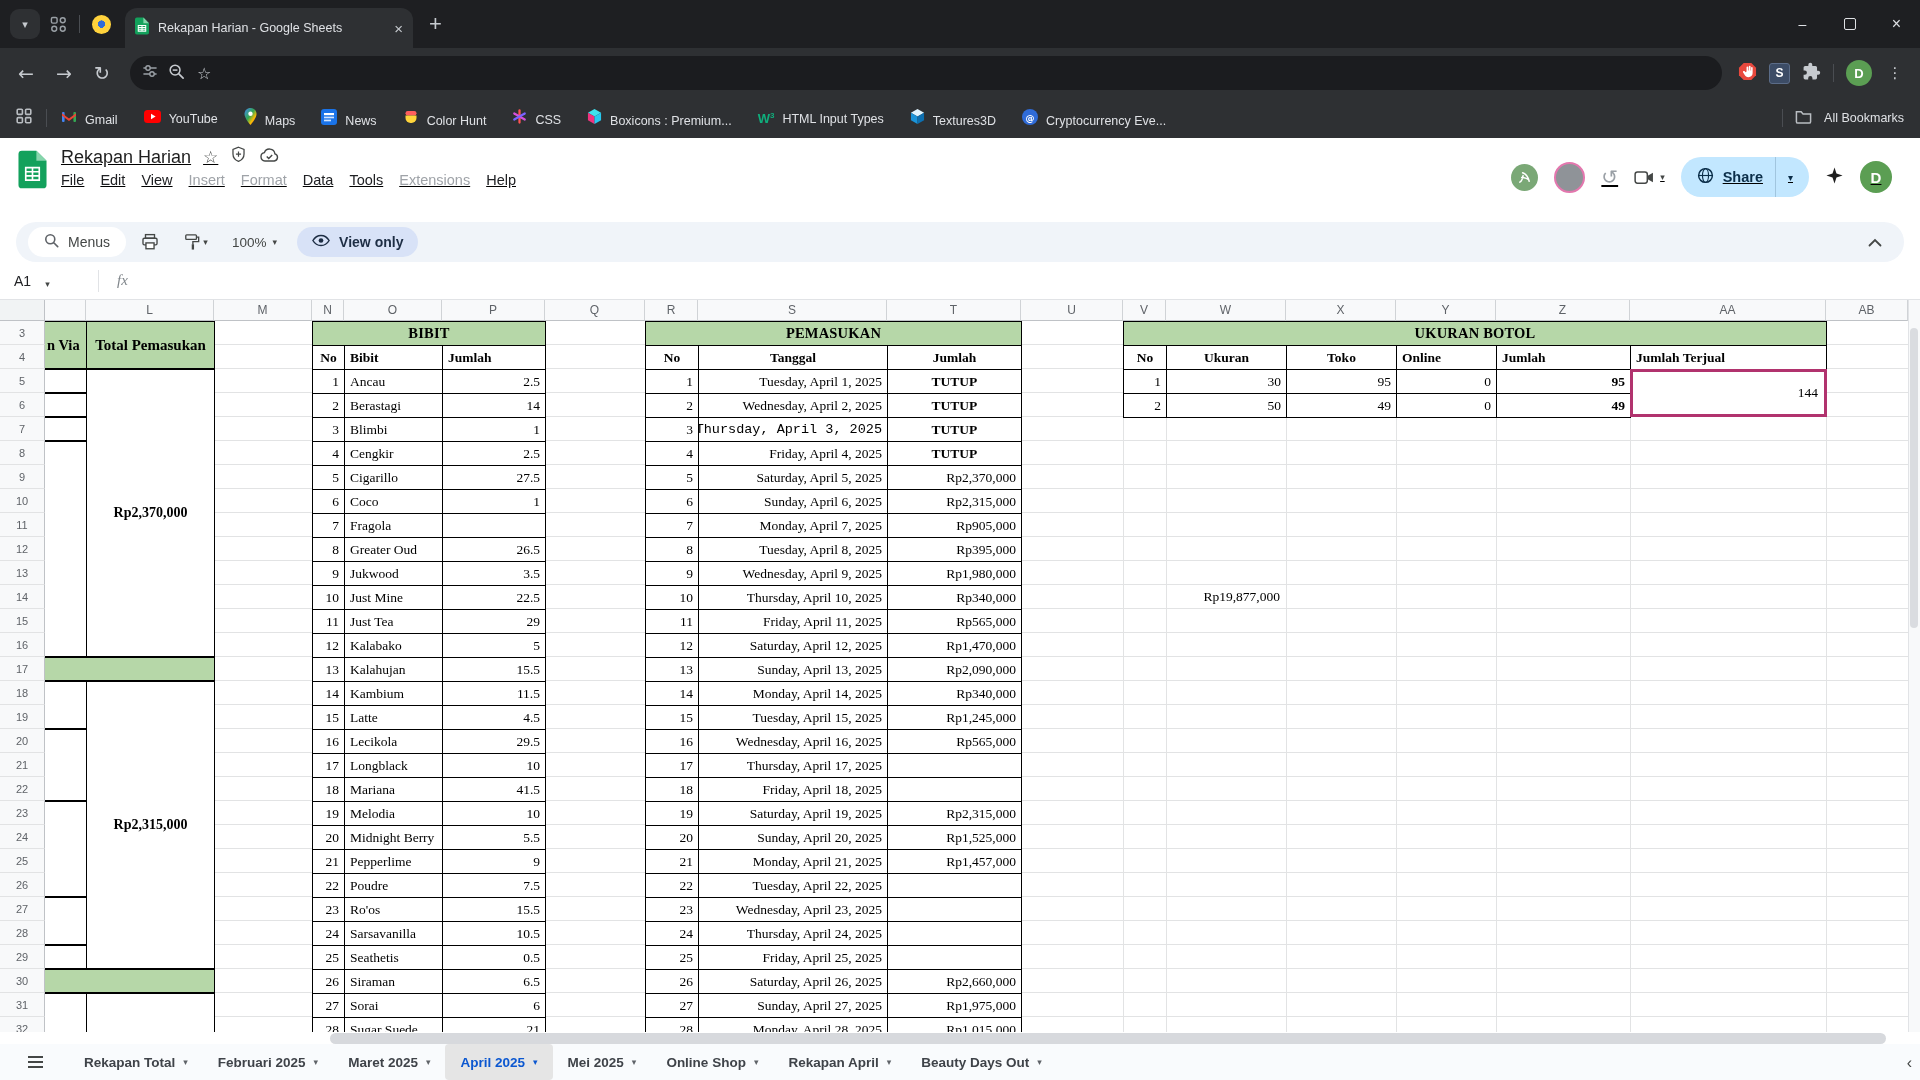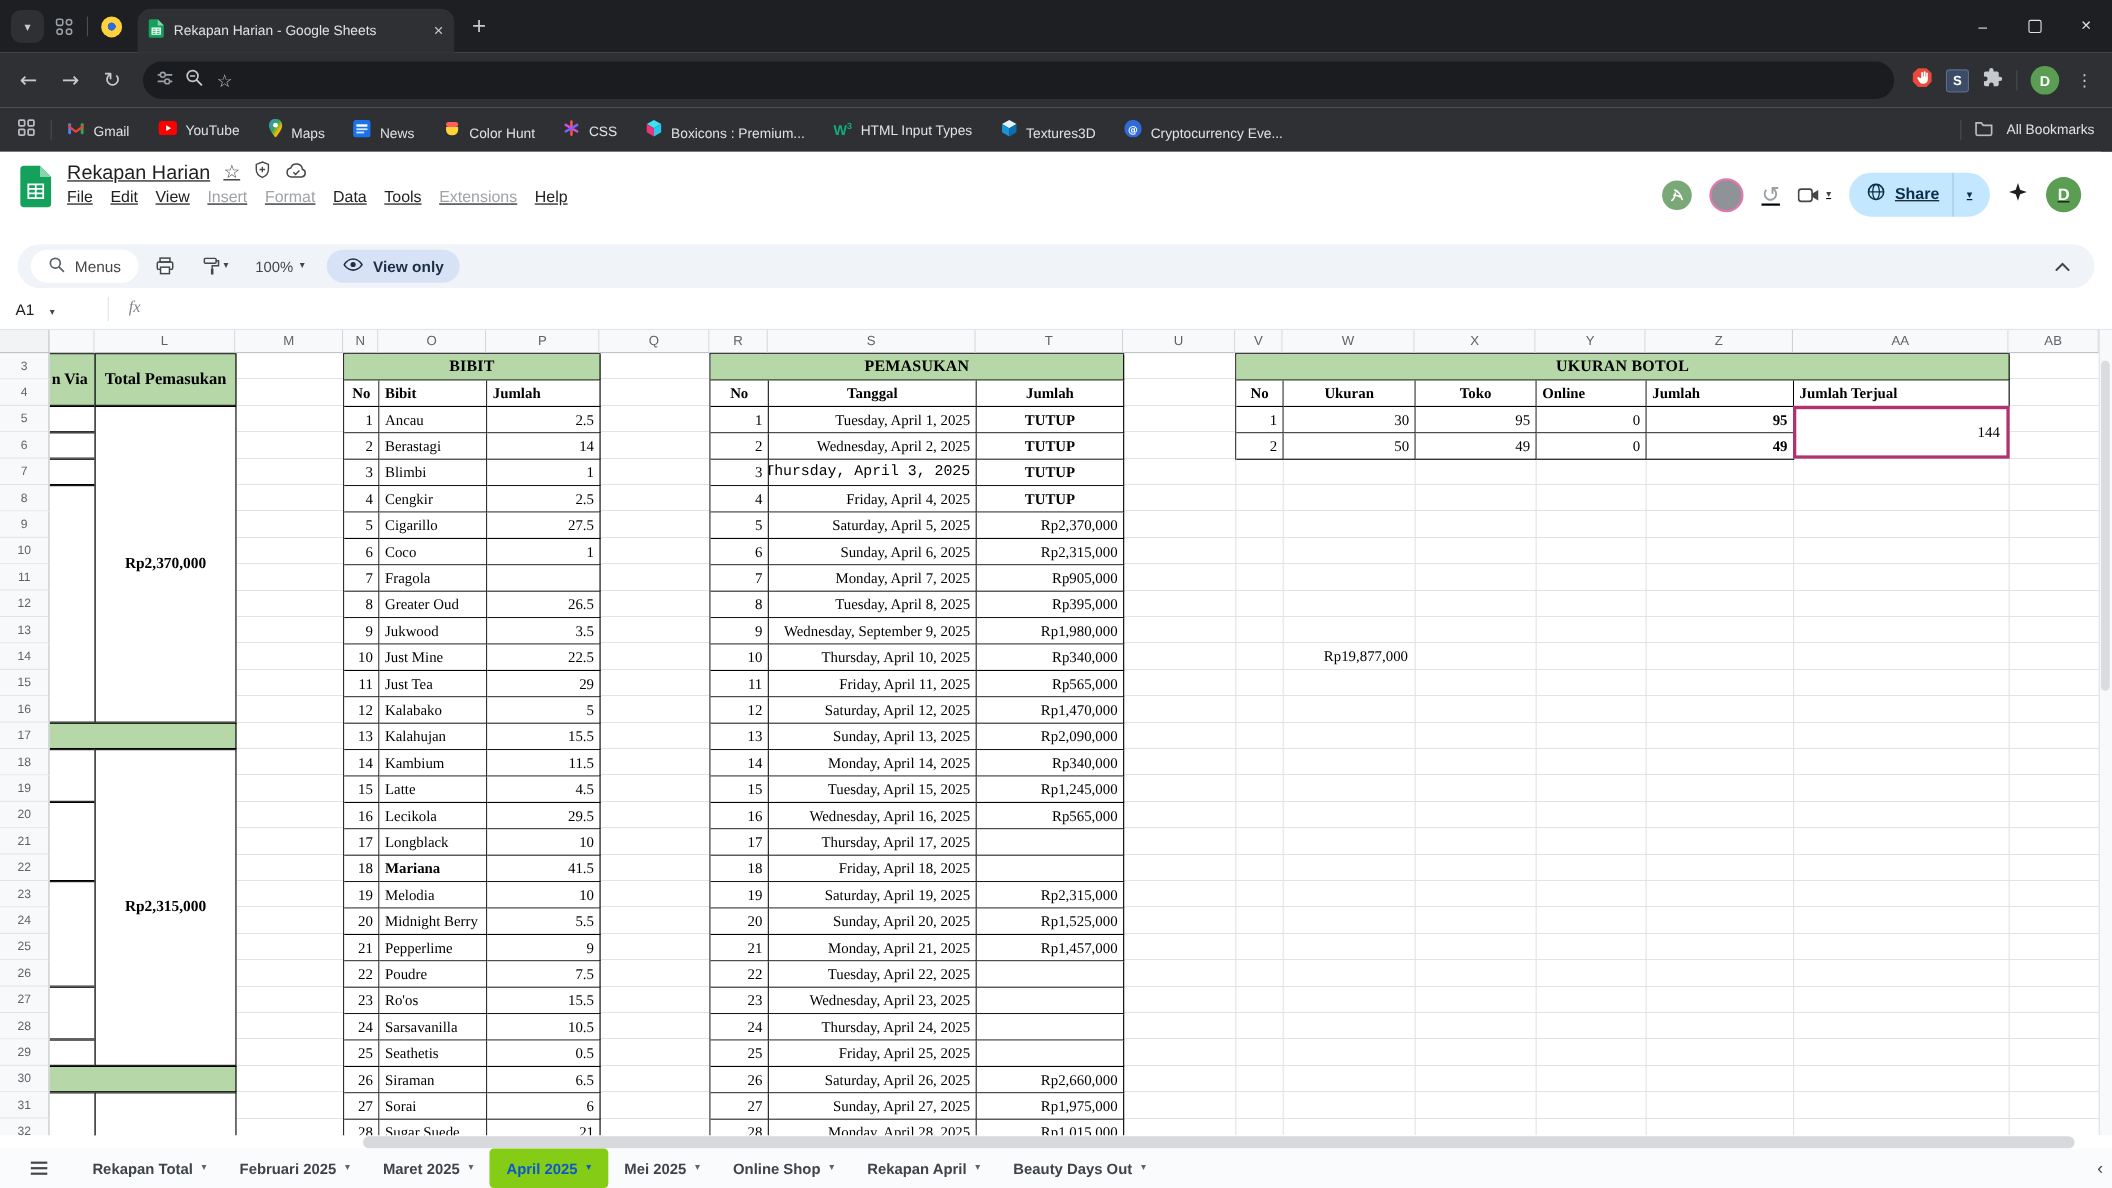--- a/index.html
+++ b/index.html
@@ -118,21 +118,21 @@
   .vthumb{position:absolute;left:1910px;top:28px;width:8px;height:300px;background:#dadce0;border-radius:4px;}
   .hthumb{position:absolute;left:330px;top:1033px;width:1556px;height:11px;background:#d7d9dd;border-radius:6px;}
 
   
   .sheetbar{position:absolute;left:0;bottom:0;width:1920px;height:36px;background:#f9fbfd;display:flex;align-items:center;
     padding-left:16px;box-sizing:border-box;}
   .hamb{display:flex;flex-direction:column;gap:3px;margin:0 26px 0 12px;}
   .hamb i{display:block;width:15px;height:1.8px;background:#444746;}
   .stab{display:flex;align-items:center;gap:8px;padding:0 15px;height:36px;font-size:13.5px;font-weight:600;color:#3f4349;}
   .stab .caret{color:#5f6368;}
-  .stab.active{background:#84cc16;color:#0b57d0;border-radius:4px;}
+  .stab.active{background:#e5e5e5;color:#0b57d0;border-radius:4px;}
   .stab.active .caret{color:#0b57d0;}
   .sb-chev{position:absolute;right:8px;bottom:8px;font-size:16px;color:#444746;}
 </style>
 </head>
 <body>
 
 <div class="screen">
 
   <div class="titlebar">
     <div class="tb-btn">▾</div>
@@ -550,21 +550,21 @@
           <div class="tcell left" style="width: 98px;">Lecikola</div>
           <div class="tcell right" style="width: 103px;">29.5</div>
         </div>
         <div class="trow">
           <div class="tcell right" style="width: 32px;">17</div>
           <div class="tcell left" style="width: 98px;">Longblack</div>
           <div class="tcell right" style="width: 103px;">10</div>
         </div>
         <div class="trow">
           <div class="tcell right" style="width: 32px;">18</div>
-          <div class="tcell left" style="width: 98px; font-weight: bold;">Mariana</div>
+          <div class="tcell left" style="width: 98px;">Mariana</div>
           <div class="tcell right" style="width: 103px;">41.5</div>
         </div>
         <div class="trow">
           <div class="tcell right" style="width: 32px;">19</div>
           <div class="tcell left" style="width: 98px;">Melodia</div>
           <div class="tcell right" style="width: 103px;">10</div>
         </div>
         <div class="trow">
           <div class="tcell right" style="width: 32px;">20</div>
           <div class="tcell left" style="width: 98px;">Midnight Berry</div>
@@ -655,21 +655,21 @@
           <div class="tcell right" style="width: 189px;">Monday, April 7, 2025</div>
           <div class="tcell right" style="width: 134px;">Rp905,000</div>
         </div>
         <div class="trow">
           <div class="tcell right" style="width: 53px;">8</div>
           <div class="tcell right" style="width: 189px;">Tuesday, April 8, 2025</div>
           <div class="tcell right" style="width: 134px;">Rp395,000</div>
         </div>
         <div class="trow">
           <div class="tcell right" style="width: 53px;">9</div>
-          <div class="tcell right" style="width: 189px;">Wednesday, September 9, 2025</div>
+          <div class="tcell right" style="width: 189px;">Wednesday, April 9, 2025</div>
           <div class="tcell right" style="width: 134px;">Rp1,980,000</div>
         </div>
         <div class="trow">
           <div class="tcell right" style="width: 53px;">10</div>
           <div class="tcell right" style="width: 189px;">Thursday, April 10, 2025</div>
           <div class="tcell right" style="width: 134px;">Rp340,000</div>
         </div>
         <div class="trow">
           <div class="tcell right" style="width: 53px;">11</div>
           <div class="tcell right" style="width: 189px;">Friday, April 11, 2025</div>

